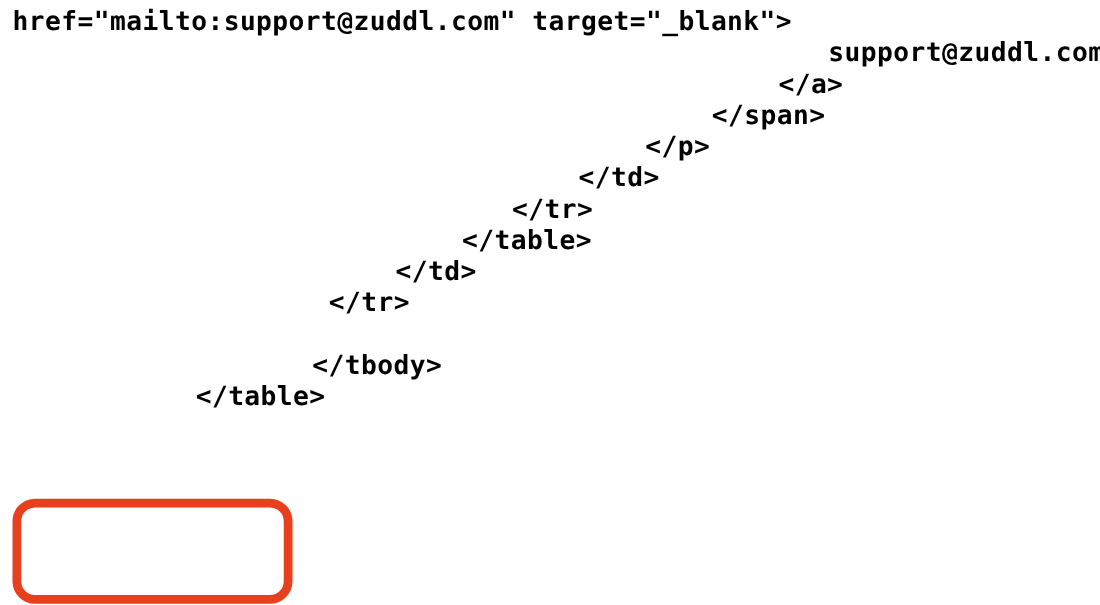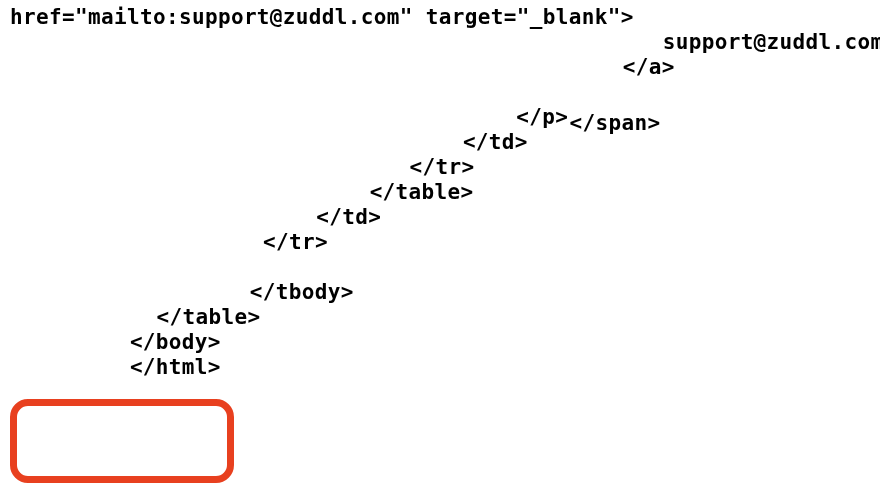--- a/index.html
+++ b/index.html
@@ -68,31 +68,29 @@
 </style>
 </head>
 <body>
 
 <div id="screen">
 
   <div id="code-block">
       <div class="code-line" style="left: 10px; top: 5px;">href="mailto:support@zuddl.com" target="_blank"&gt;</div>
       <div class="code-line" style="left: 662.68px; top: 30px;">support@zuddl.com</div>
       <div class="code-line" style="left: 622.72px; top: 55px;">&lt;/a&gt;</div>
-      <div class="code-line" style="left: 569.44px; top: 80px; margin-top: 31px;">&lt;/span&gt;</div>
+      <div class="code-line" style="left: 569.44px; top: 80px;">&lt;/span&gt;</div>
       <div class="code-line" style="left: 516.16px; top: 105px;">&lt;/p&gt;</div>
       <div class="code-line" style="left: 462.88px; top: 130px;">&lt;/td&gt;</div>
       <div class="code-line" style="left: 409.6px; top: 155px;">&lt;/tr&gt;</div>
       <div class="code-line" style="left: 369.64px; top: 180px;">&lt;/table&gt;</div>
       <div class="code-line" style="left: 316.36px; top: 205px;">&lt;/td&gt;</div>
       <div class="code-line" style="left: 263.08px; top: 230px;">&lt;/tr&gt;</div>
       <div class="code-line" style="left: 209.8px; top: 280px; margin-left: 40px;">&lt;/tbody&gt;</div>
       <div class="code-line" style="left: 156.52px; top: 305px;">&lt;/table&gt;</div>
-      <div class="code-line" style="left: 129.88px; top: 330px;">&lt;/body&gt;</div>
-      <div class="code-line" style="left: 129.88px; top: 355px;">&lt;/html&gt;</div>
     </div>
 
   <div id="footer-bar">
 
     
 
     
 
     
   </div>

